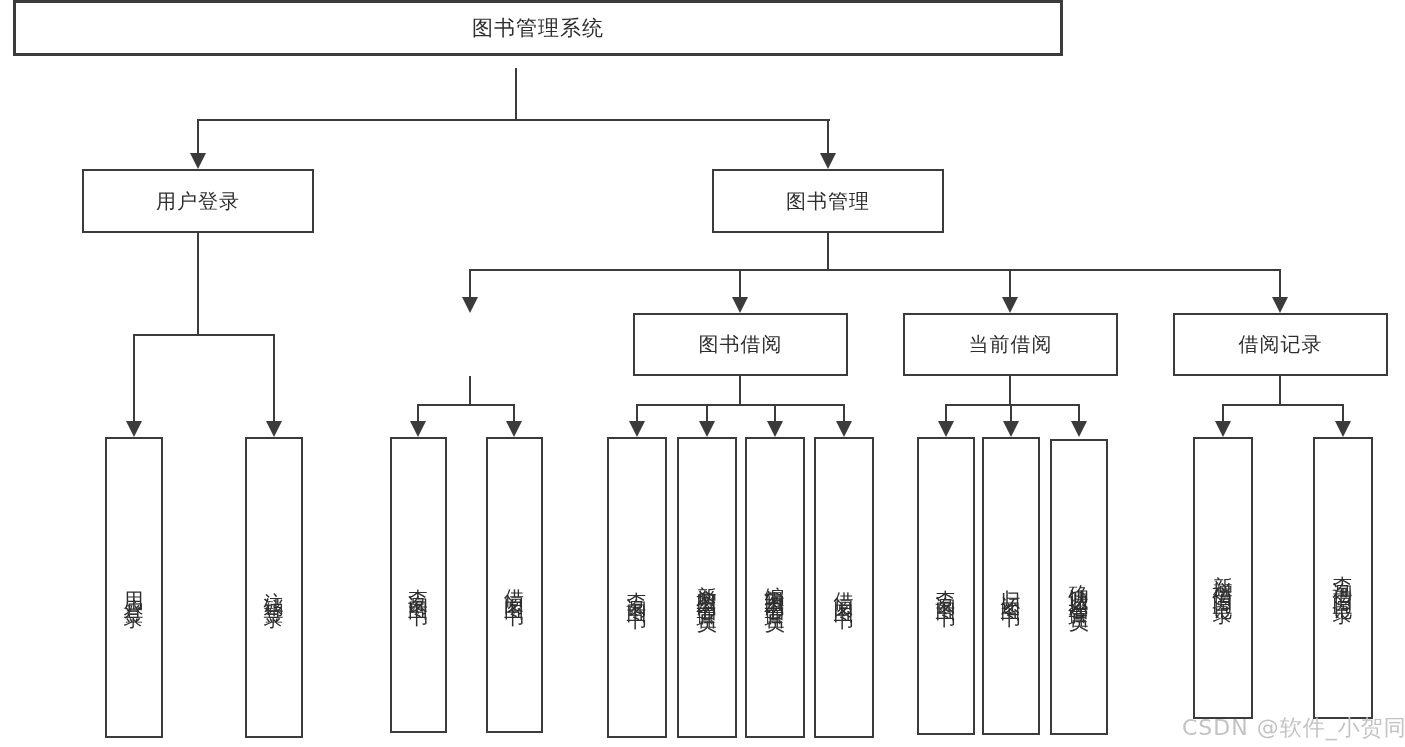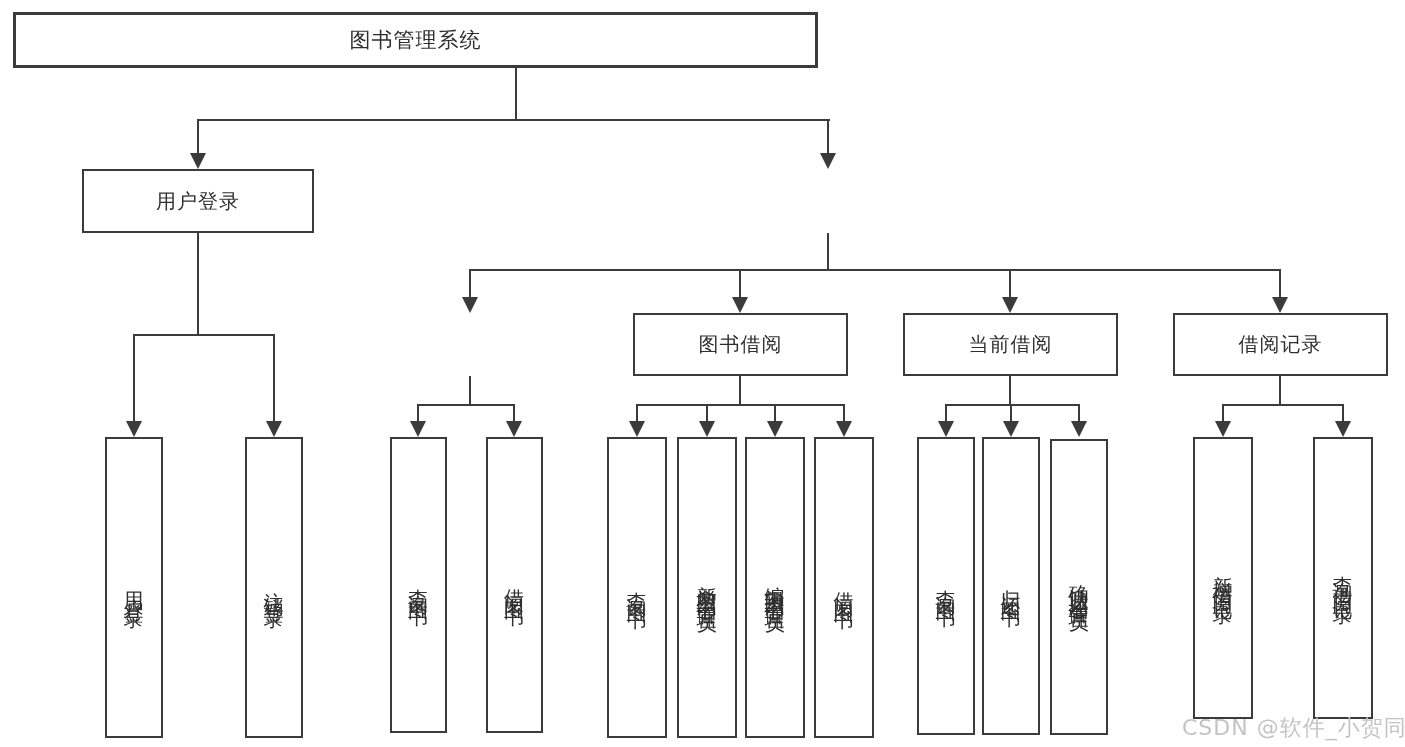--- a/index.html
+++ b/index.html
@@ -47,30 +47,31 @@
     letter-spacing:1px;
     white-space:nowrap;
     z-index:5;
   }
 </style>
 </head>
 <body>
 
 <div id="canvas">
 
-  <div class="box root" style="left:13px;top:12px;width:805px;height:56px;font-family:Liberation Mono, monospace;">图书管理系统</div>
+  <div class="box root" style="left:13px;top:0;width:1050px;height:56px;font-family:Liberation Mono, monospace;">图书管理系统</div>
 
   <div class="vline" style="left:515px;top:68px;height:53px;"></div>
   <div class="hline" style="left:197px;top:119px;width:633px;"></div>
   <div class="vline" style="left:197px;top:119px;height:36px;"></div>
   <div class="arrow" style="left:190px;top:153px;"></div>
   <div class="vline" style="left:827px;top:119px;height:36px;"></div>
   <div class="arrow" style="left:820px;top:153px;"></div>
 
   <div class="box hbox" style="left:82px;top:169px;width:232px;height:64px;">用户登录</div>
+  <div class="box hbox" style="left:712px;top:169px;width:232px;height:64px;">图书管理</div>
 
   <div class="vline" style="left:197px;top:233px;height:103px;"></div>
   <div class="hline" style="left:133px;top:334px;width:141px;"></div>
   <div class="vline" style="left:133px;top:334px;height:89px;"></div>
   <div class="arrow" style="left:126px;top:421px;"></div>
   <div class="vline" style="left:273px;top:334px;height:89px;"></div>
   <div class="arrow" style="left:266px;top:421px;"></div>
 
   <div class="box vbox" style="left:105px;top:437px;width:58px;height:301px;">用户登录</div>
   <div class="box vbox" style="left:245px;top:437px;width:58px;height:301px;">注销登录</div>

